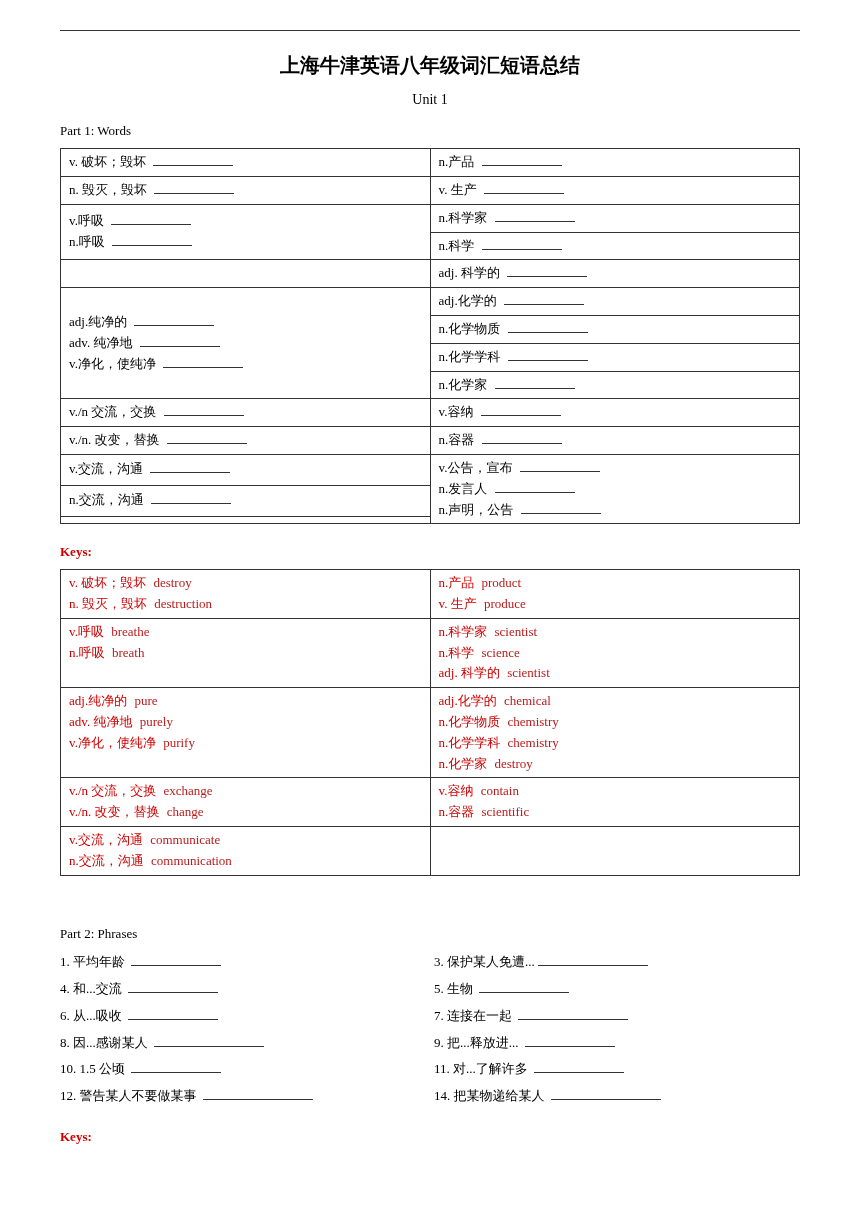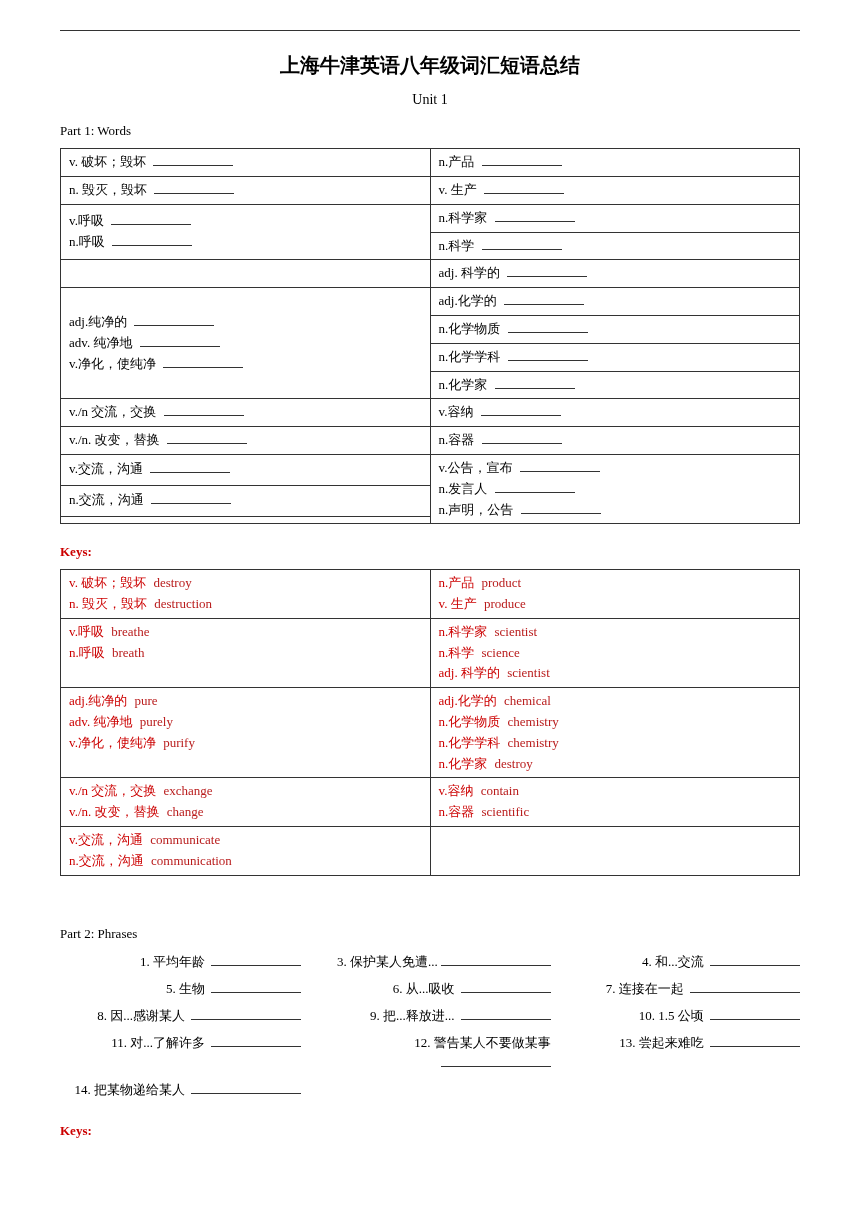--- a/index.html
+++ b/index.html
@@ -77,24 +77,23 @@
     .key-answer {
       color: #b91c1c;
       margin-left: 4px;
     }
     .phrases-section {
       margin-bottom: 18px;
       margin-top: 48px;
     }
     .phrases-grid {
       display: grid;
-      grid-template-columns: 1fr 1fr 1fr;
+      grid-template-columns: 1fr 1fr;
       gap: 2px 8px;
       font-size: 13px;
-      text-align: right;
     }
     .phrase-item {
       padding: 2px 0;
     }
     .phrase-blank {
       display: inline-block;
       border-bottom: 1px solid #333;
       min-width: 90px;
       margin-left: 3px;
     }
@@ -298,21 +297,18 @@
     <div class="phrase-item">
       10. 1.5 公顷 <span class="phrase-blank"></span>
     </div>
     <div class="phrase-item">
       11. 对...了解许多 <span class="phrase-blank"></span>
     </div>
     <div class="phrase-item">
       12. 警告某人不要做某事 <span class="phrase-blank-long"></span>
     </div>
     <div class="phrase-item">
-      13. 尝起来难吃 <span class="phrase-blank"></span>
-    </div>
-    <div class="phrase-item">
       14. 把某物递给某人 <span class="phrase-blank-long"></span>
     </div>
   </div>
 </div>
 
 <div class="keys-bottom">Keys:</div>
 
 </body></html>

